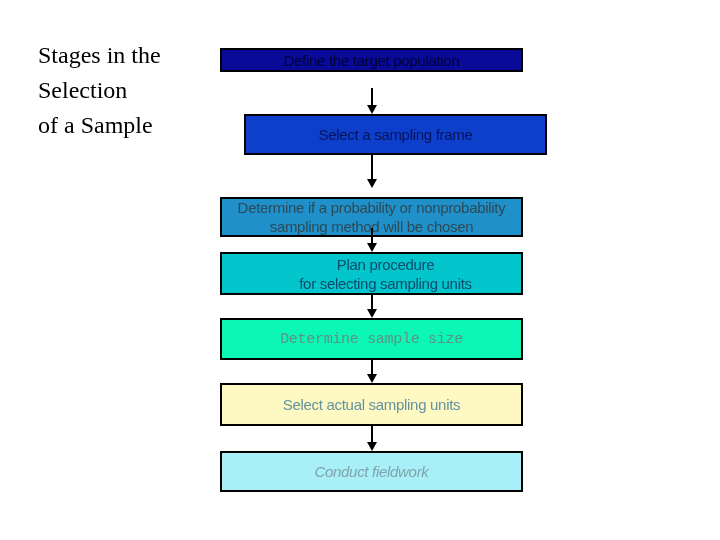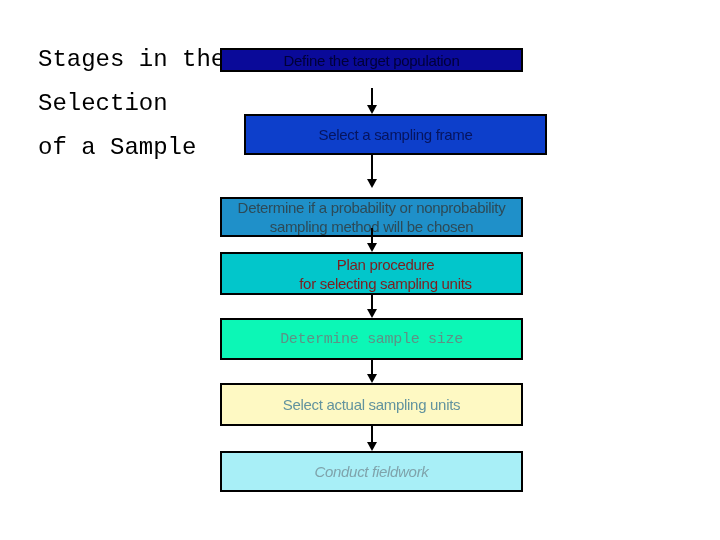--- a/index.html
+++ b/index.html
@@ -14,23 +14,23 @@
     height: 540px;
     background: #ffffff;
     overflow: hidden;
     font-family: "Liberation Sans", sans-serif;
   }
   .slide-title {
     position: absolute;
     left: 38px;
     top: 38px;
     width: 200px;
-    font-family: Liberation Mono, monospace;
+    font-family: Liberation Serif, serif;
     font-size: 24px;
-    line-height: 44px;
+    line-height: 35px;
     color: #000000;
     white-space: pre-line;
   }
   .flow-box {
     position: absolute;
     left: 220px;
     width: 303px;
     border: 2px solid var(--box-border);
     display: flex;
     align-items: center;
@@ -113,21 +113,21 @@
   <div class="flow-box b3" style="background: rgb(31, 144, 201); color: rgb(45, 74, 87);">
     <span class="label">Determine if a probability or nonprobability
 sampling method will be chosen</span>
   </div>
 
   <div class="arrow a3">
     <div class="arrow-line"></div>
     <div class="arrow-head"></div>
   </div>
 
-  <div class="flow-box b4" style="background: rgb(2, 198, 203); color: #7f1d1d; padding-left: 28px;">
+  <div class="flow-box b4" style="background: rgb(2, 198, 203); color: #0c4a6e; padding-left: 28px;">
     <span class="label">Plan procedure
 for selecting sampling units</span>
   </div>
 
   <div class="arrow a4">
     <div class="arrow-line"></div>
     <div class="arrow-head"></div>
   </div>
 
   <div class="flow-box b5" style="background: rgb(12, 247, 182); color: rgb(93, 146, 134); font-family: Liberation Mono, monospace;">

